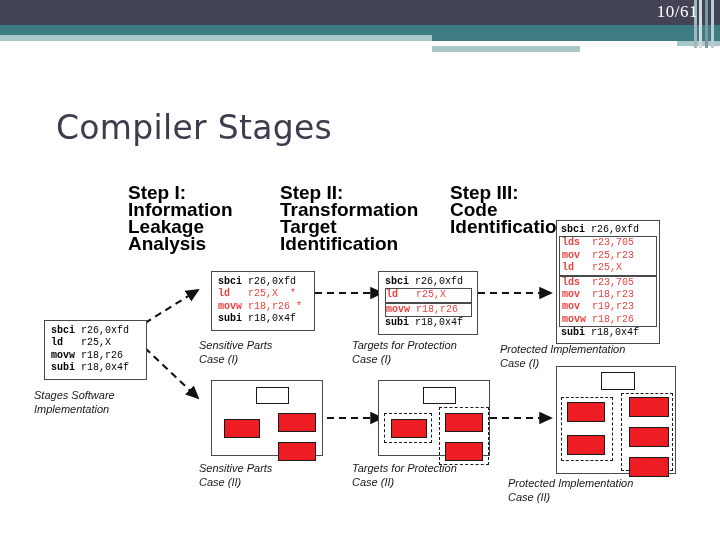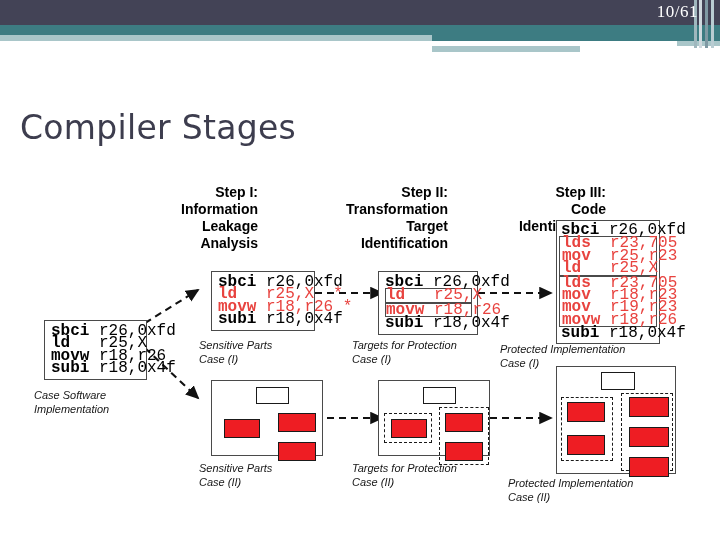--- a/index.html
+++ b/index.html
@@ -73,57 +73,57 @@
     right: 22px; top: 2px;
     color: #ffffff;
     font-size: 17px;
     font-family: "Liberation Serif", serif;
     letter-spacing: 0.5px;
   }
 
   
   .slide-title {
     position: absolute;
-    left: 20px; top: 108px;
+    left: 56px; top: 108px;
     font-size: 33px;
     color: #3d3d4e;
     font-family: "DejaVu Sans", sans-serif;
     font-weight: 400;
     letter-spacing: 0.3px;
   }
 
   
   .diagram {
     position: absolute;
     left: 0; top: 170px;
     width: 720px; height: 360px;
   }
   .diagram svg { position: absolute; left: 0; top: 0; }
 
   
   .step-head {
     position: absolute;
-    text-align: right;
+    text-align: left;
     font-family: "Liberation Sans", sans-serif;
     font-weight: bold;
-    font-size: 14px;
+    font-size: 19px;
     color: #000000;
     line-height: 17px;
     white-space: pre-line;
   }
 
   
   .codebox {
     position: absolute;
     box-sizing: border-box;
     border: 1.6px solid #4a4a4a;
     background: #ffffff;
     padding: 4px 5px 4px 6px;
     font-family: "Liberation Mono", monospace;
-    font-size: 16px;
+    font-size: 10px;
     line-height: 12.4px;
     color: #000000;
   }
   .codebox .ln { white-space: pre; }
   .codebox .ln b { font-weight: bold; }
   .red { color: #e8433f; }
   .red b { font-weight: bold; }
   .grpbox {
     border: 1.3px solid #4a4a4a;
     padding: 0 2px;
@@ -217,35 +217,35 @@
     <line x1="628" y1="220" x2="648" y2="232" stroke="#111" stroke-width="2.3" marker-end="url(#ahs)"></line>
     <line x1="589" y1="252" x2="589" y2="262" stroke="#111" stroke-width="2.3" marker-end="url(#ahs)"></line>
     <line x1="650" y1="248" x2="650" y2="258" stroke="#111" stroke-width="2.3" marker-end="url(#ahs)"></line>
     <line x1="650" y1="278" x2="650" y2="288" stroke="#111" stroke-width="2.3" marker-end="url(#ahs)"></line>
   </svg>
 
   <div class="step-head" style="left:128px; top:14px; width:130px;">Step I:
 Information
 Leakage
 Analysis</div>
-  <div class="step-head" style="left:296px; top:14px; width:152px;">Step II:
+  <div class="step-head" style="left:280px; top:14px; width:152px;">Step II:
 Transformation
 Target
 Identification</div>
   <div class="step-head" style="left:450px; top:14px; width:156px;">Step III:
 Code
 Identification</div>
 
   <div class="codebox" style="left:44px; top:150px; width:103px;">
     <div class="ln"><b>sbci</b> r26,0xfd</div>
     <div class="ln"><b>ld</b>   r25,X</div>
     <div class="ln"><b>movw</b> r18,r26</div>
     <div class="ln"><b>subi</b> r18,0x4f</div>
   </div>
-  <div class="caption" style="left:34px; top:219px; width:124px;">Case Software
+  <div class="caption" style="left:34px; top:219px; width:124px;">Stages Software
 Implementation</div>
 
   <div class="codebox" style="left:211px; top:101px; width:104px;">
     <div class="ln"><b>sbci</b> r26,0xfd</div>
     <div class="ln red"><b>ld</b>   r25,X  *</div>
     <div class="ln red"><b>movw</b> r18,r26 *</div>
     <div class="ln"><b>subi</b> r18,0x4f</div>
   </div>
   <div class="caption" style="left:199px; top:169px; width:128px;">Sensitive Parts
 Case (I)</div>

